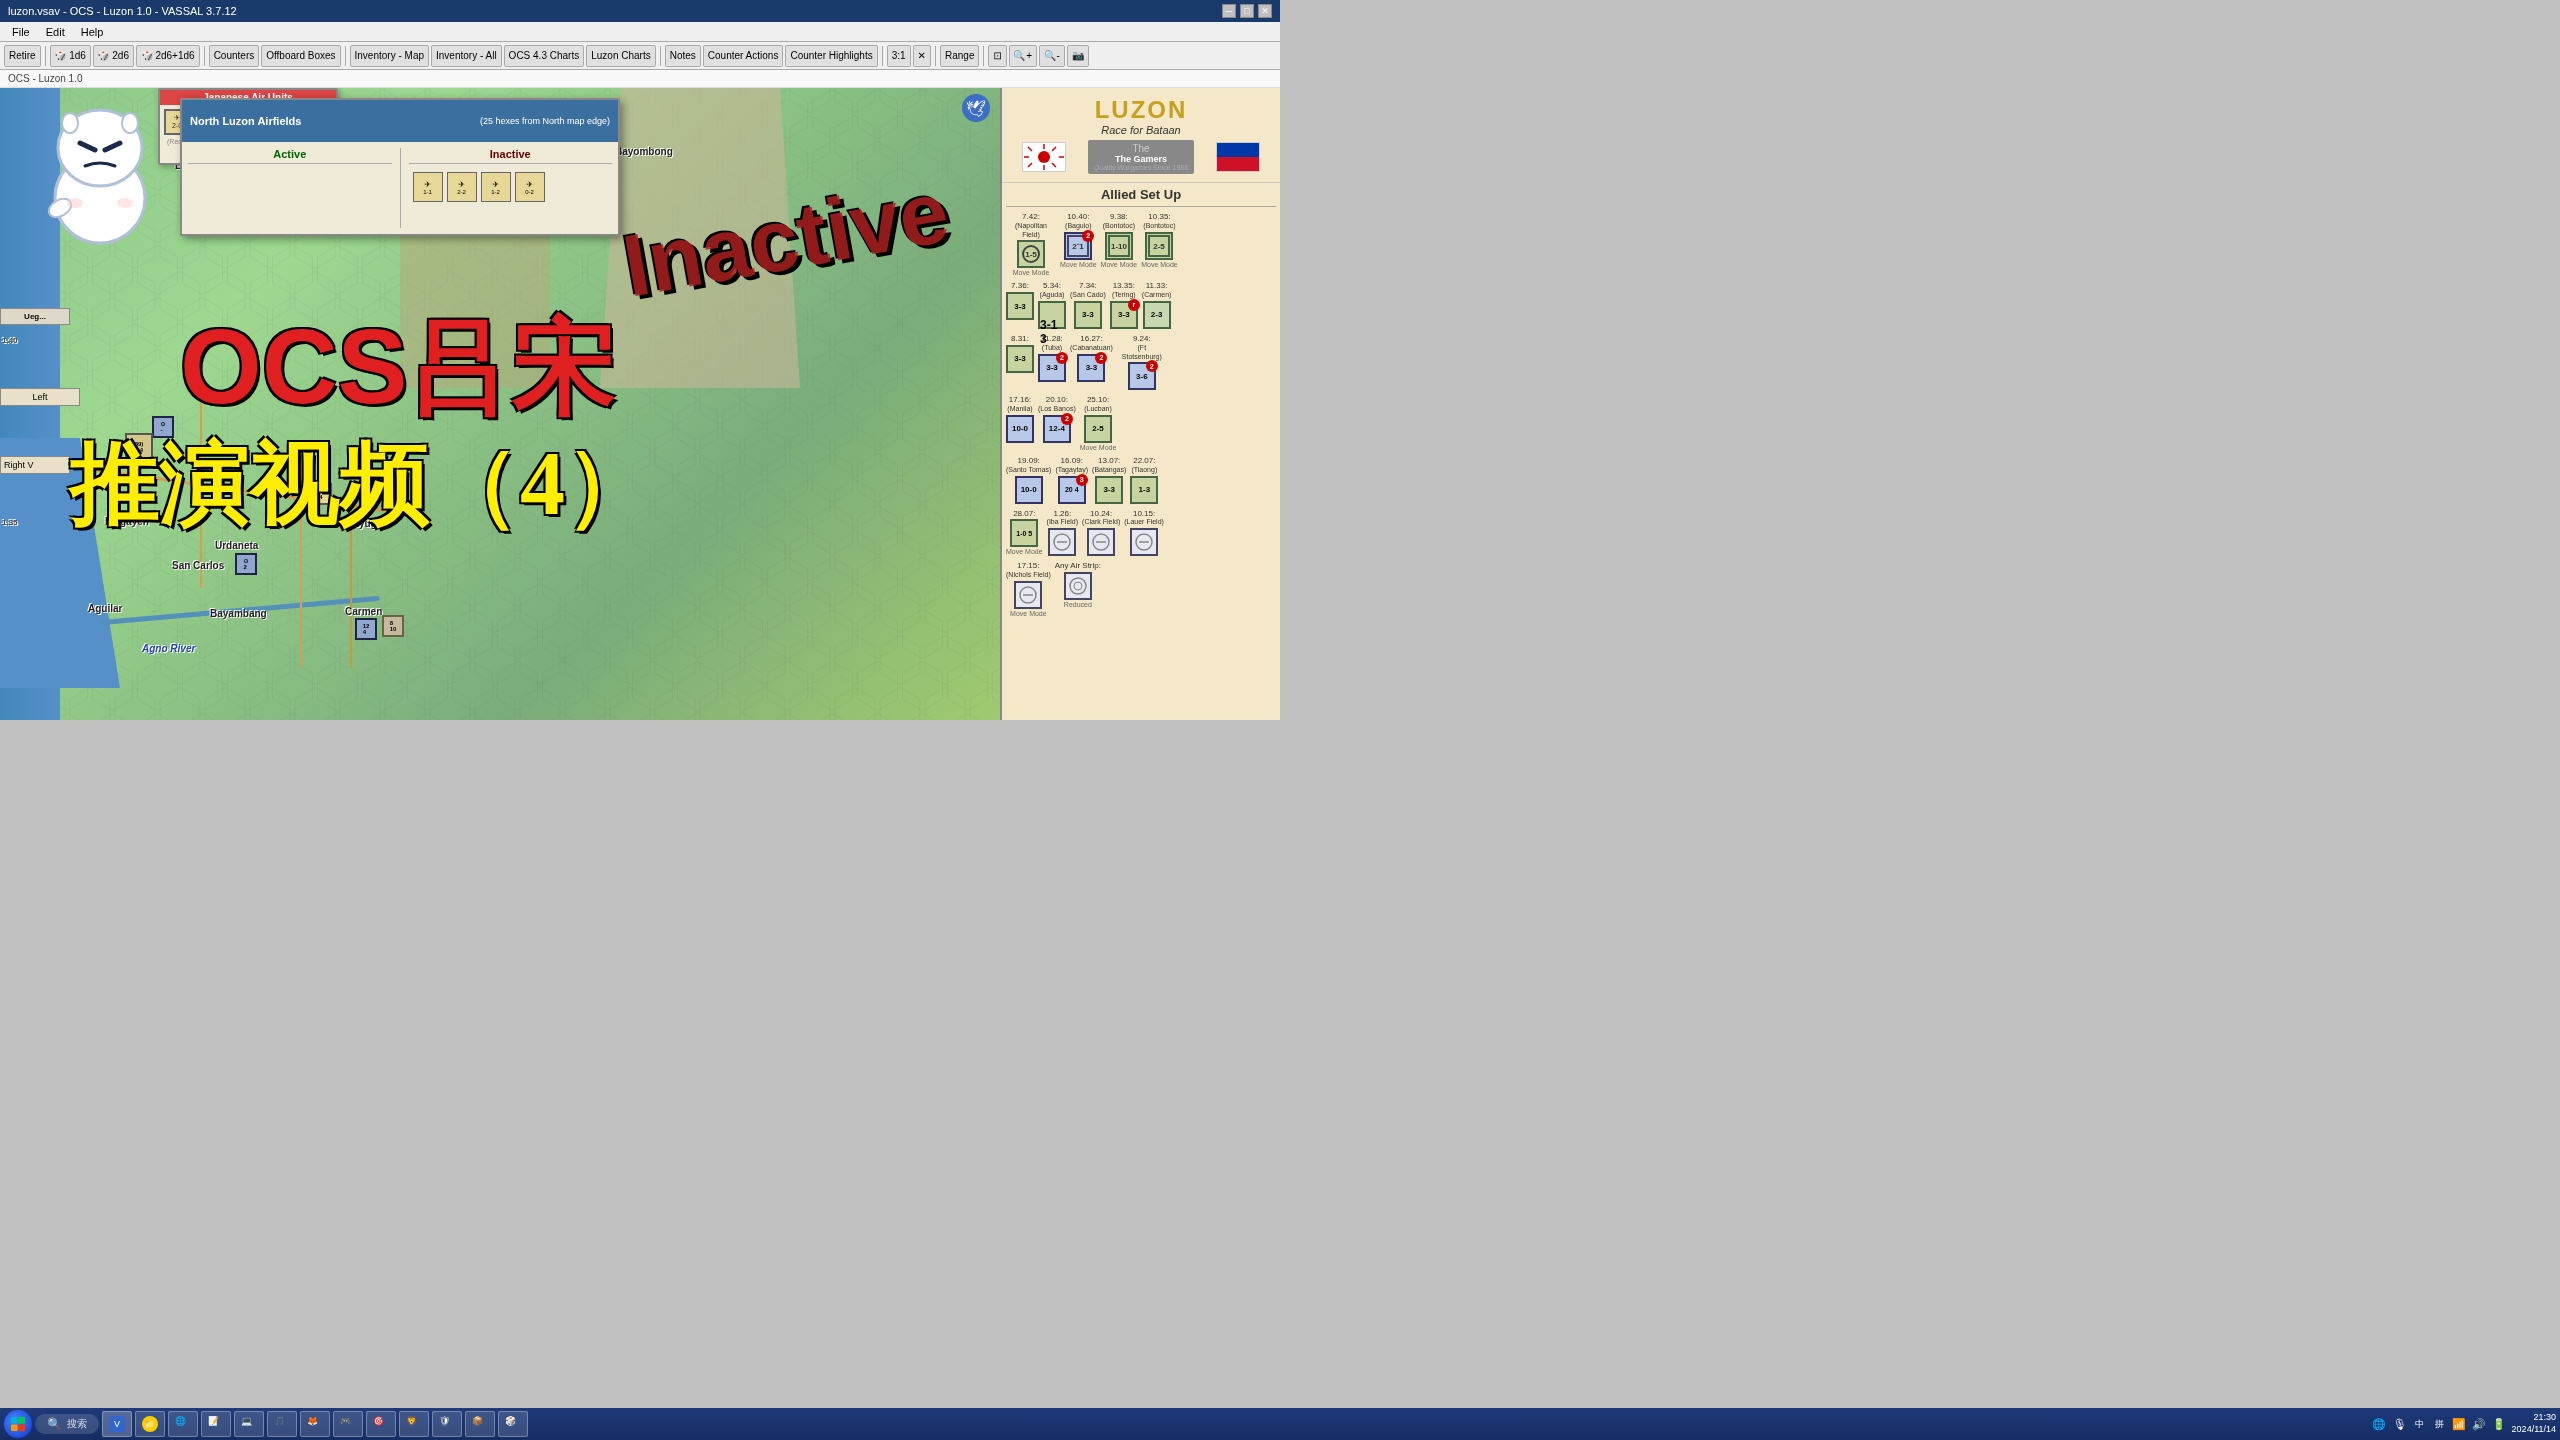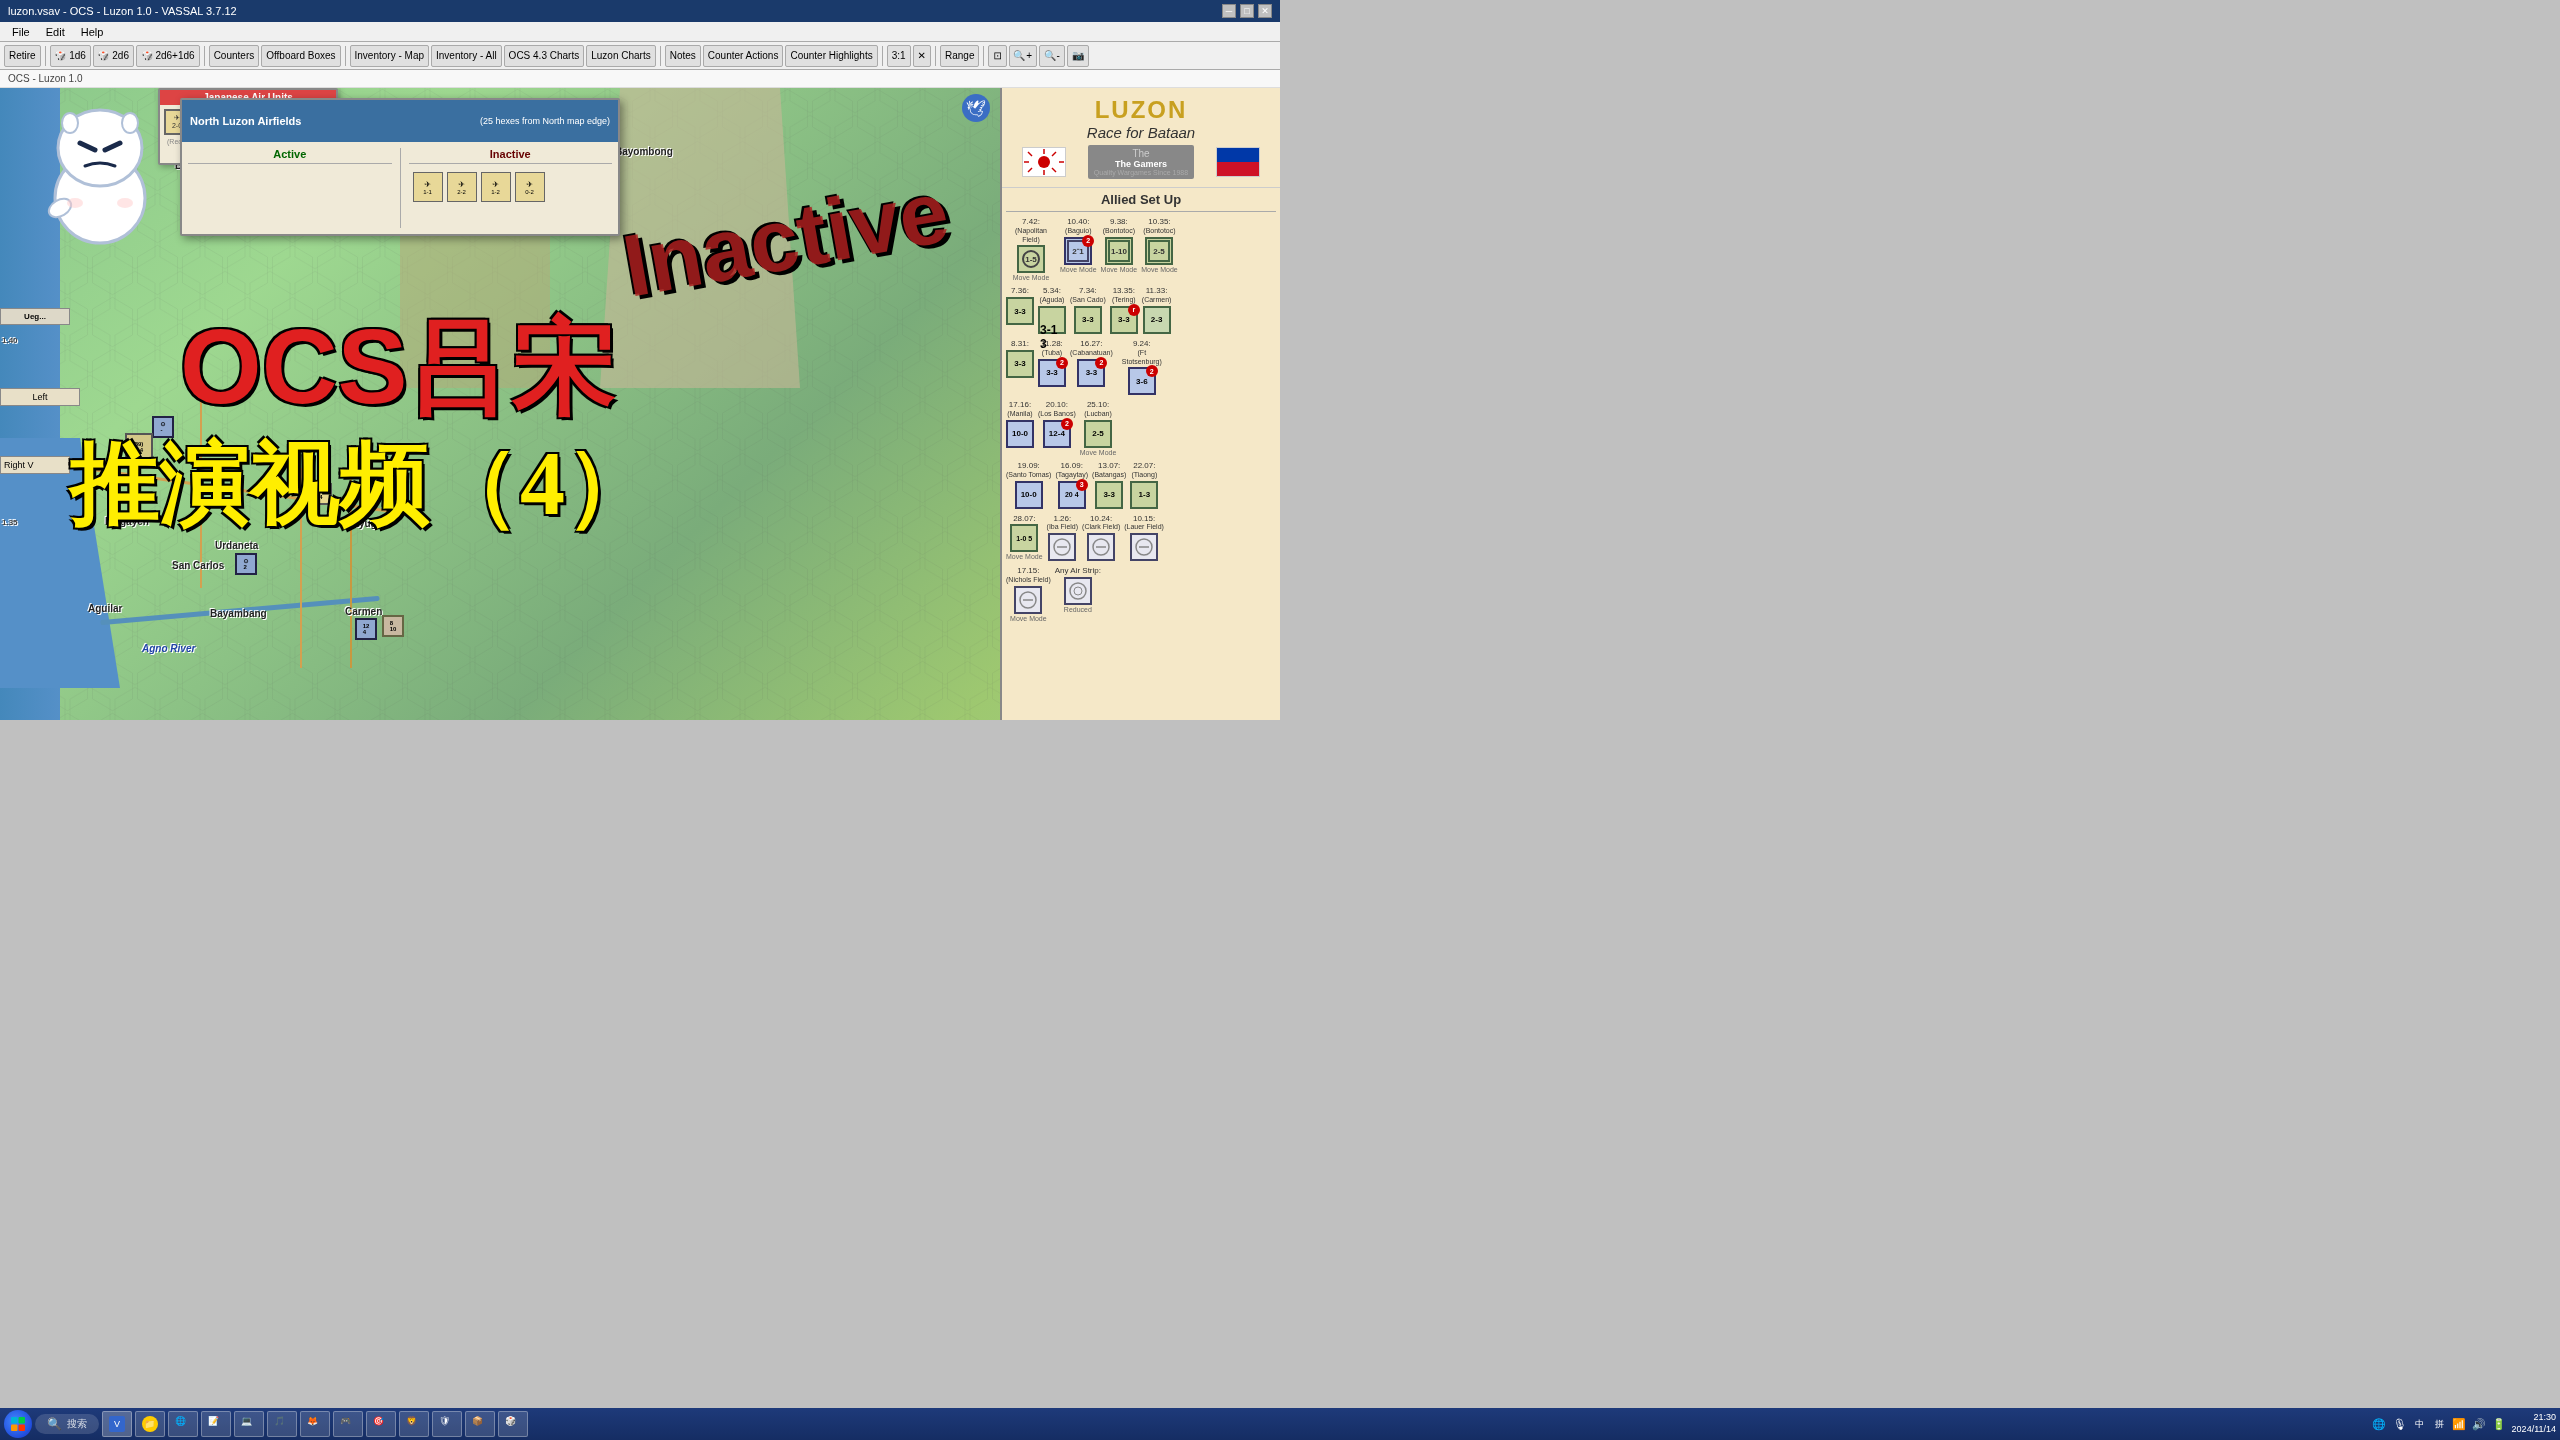--- a/index.html
+++ b/index.html
@@ -152,21 +152,21 @@
       padding: 8px 12px 4px;
       border-bottom: 1px solid #ccc;
     }
     .luzon-title {
       font-size: 24px;
       font-weight: bold;
       color: #c8a020;
       letter-spacing: 2px;
     }
     .luzon-subtitle {
-      font-size: 15px;
+      font-size: 11px;
       color: #333;
       font-style: italic;
     }
     .luzon-logos {
       display: flex;
       align-items: center;
       justify-content: space-between;
       padding: 4px 8px;
       gap: 4px;
     }

